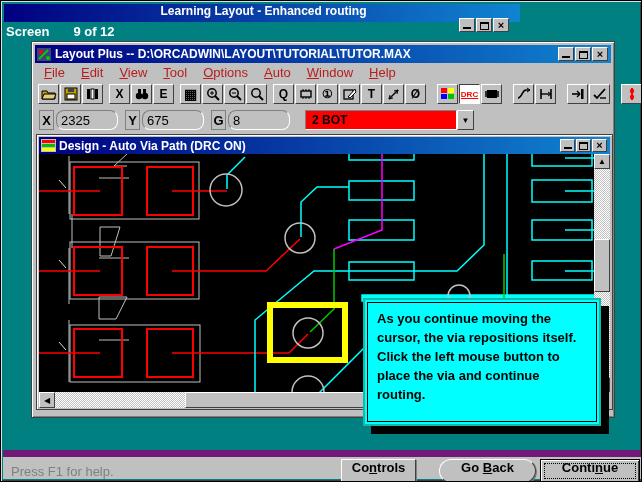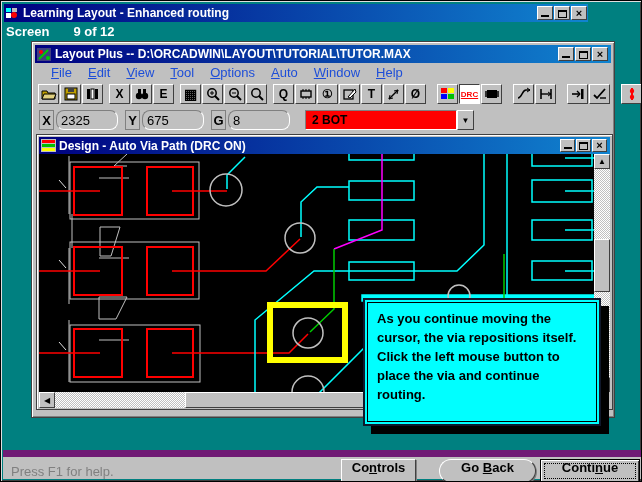--- a/index.html
+++ b/index.html
@@ -19,33 +19,33 @@
           color:#fff; font-weight:bold; }
   .wbtns { display:flex; margin-left:auto; padding-right:1px; }
   .wbtn { width:16px; height:14px; margin-left:1px; display:flex; align-items:flex-end; justify-content:center;
           font-size:11px; font-weight:bold; color:#000; line-height:11px; }
   .wbtn.sm { width:15px; height:13px; }
   .g-min { width:8px; height:2px; background:#000; margin-bottom:2px; }
   .g-max { width:9px; height:8px; border:1px solid #000; border-top:2px solid #000; margin-bottom:1px; }
   .g-close { align-items:center; }
 
   
-  .main-title { position:absolute; left:3px; top:3px; width:584px; height:18px; padding:0 0; font-size:12px; }
+  .main-title { position:absolute; left:3px; top:3px; width:516px; height:18px; padding:0 10px; font-size:12px;flex-direction:column; }
   .main-title .ttl { margin-left:3px; white-space:nowrap; }
   .screen-bar { position:absolute; left:5px; top:22px; height:17px; display:flex; align-items:center;
                 color:#fff; font-weight:bold; font-size:13px; }
   .screen-bar .pg { margin-left:24px; }
 
   
   .lp { position:absolute; left:30px; top:40px; width:584px; height:377px; background:#c0c0c0;
         border:1px solid #404040; box-shadow: inset 1px 1px 0 #fff, inset -1px -1px 0 #808080; }
   .lp-title { position:absolute; left:3px; top:3px; width:576px; height:18px; padding:0 2px; font-size:12px; }
   .lp-title .ttl { margin-left:3px; white-space:nowrap; }
-  .lp-menu { position:absolute; left:7px; top:21px; width:576px; height:18px; display:flex; align-items:center;
-             font-size:13px; color:#1d4ed8; padding-left:4px; }
+  .lp-menu { position:absolute; left:0; top:21px; width:576px; height:18px; display:flex; align-items:center;
+             font-size:13px; color:#b91c1c; padding-left:4px; }
   .mi { padding:0 8px; }
   .u { text-decoration:underline; }
 
   .lp-toolbar { position:absolute; left:3px; top:39px; width:576px; height:26px; display:flex; align-items:center; padding-left:3px; }
   .tb { width:21px; height:20px; margin-right:1px; display:flex; align-items:center; justify-content:center;
         font-weight:bold; font-size:12px; color:#000; flex:none; overflow:hidden; }
   .tb.pressed { border-color:#404040 #ffffff #ffffff #404040; background:#ffffff; }
   .tb-gap { width:5px; flex:none; }
   .drc-txt { color:#ff0000; font-size:8px; font-weight:bold; text-decoration:underline; letter-spacing:0; }
 
@@ -72,21 +72,21 @@
   .vs-thumb { position:absolute; left:0; top:85px; width:16px; height:53px; }
   .hscroll { position:absolute; left:2px; top:257px; width:555px; height:16px; }
   .hs-left { position:absolute; left:0; top:0; width:16px; height:16px; display:flex; align-items:center; justify-content:center; font-size:8px; color:#000; }
   .hs-right{ position:absolute; right:0; top:0; width:16px; height:16px; display:flex; align-items:center; justify-content:center; font-size:8px; color:#000; }
   .hs-thumb{ position:absolute; left:146px; top:0; width:179px; height:16px; }
   .sb-corner { position:absolute; left:557px; top:257px; width:16px; height:16px; background:#c0c0c0; }
 
   
   .tip-shadow { position:absolute; left:370px; top:305px; width:238px; height:128px; background:#000; }
   .tip { position:absolute; left:362px; top:297px; width:238px; height:128px; background:#00ffff;
-         border:2px solid #0f172a; padding:2px; }
+         border:2px solid #14b8a6; padding:2px; }
   .tip-inner { width:100%; height:100%; border:1px solid #000; padding:6px 9px; font-weight:bold;
                font-size:13px; line-height:19px; color:#000; }
 
   
   .statusbar { position:absolute; left:2px; top:449px; width:638px; height:29px; background:#c0c0c0;
                border-top:7px solid #701a75; }
   .status-msg { position:absolute; left:8px; top:7px; font-size:13px; color:#808080; }
   .sbtn { position:absolute; top:2px; height:24px; background:#c0c0c0; font-weight:bold; font-size:13px;
           color:#000; display:flex; align-items:flex-start; justify-content:center;
           border:1px solid; border-color:#fff #404040 #404040 #fff; box-shadow:1px 1px 0 #808080; }

